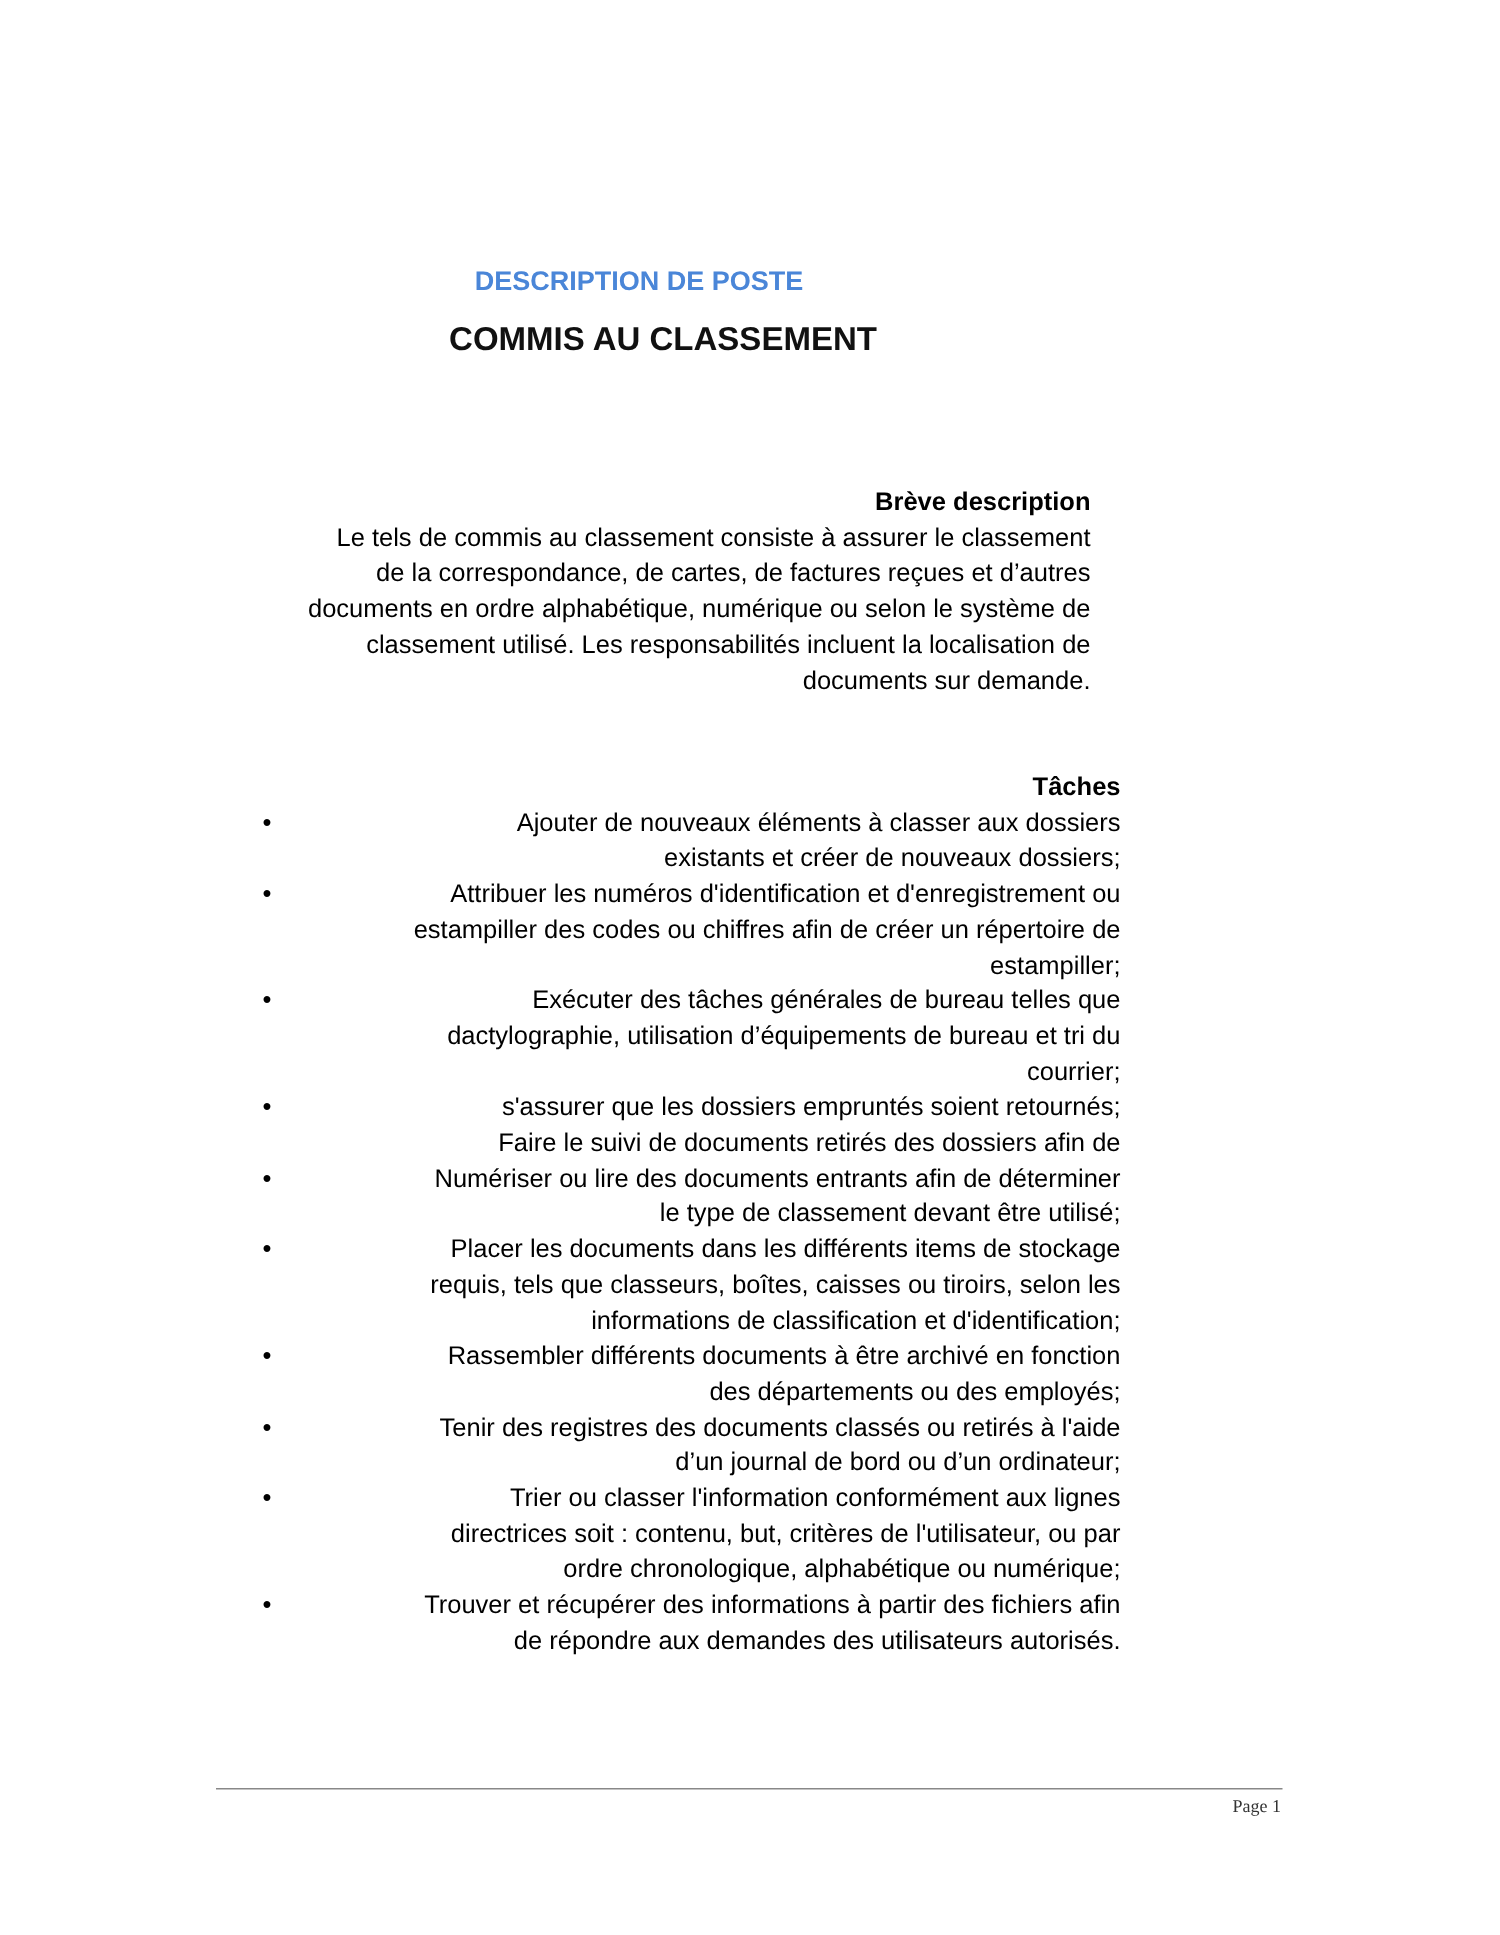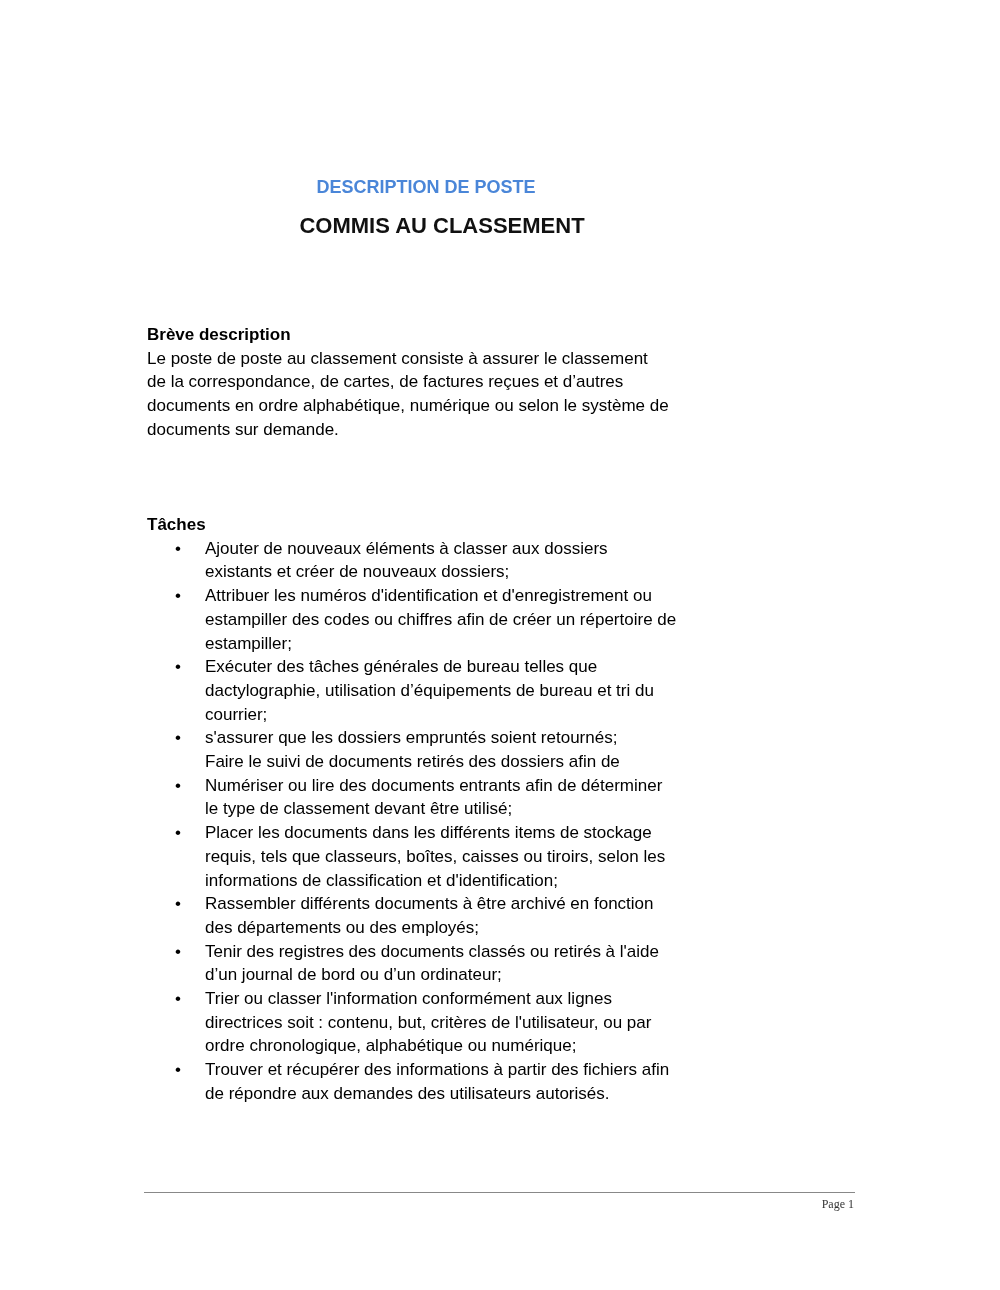--- a/index.html
+++ b/index.html
@@ -1,40 +1,41 @@
 <!DOCTYPE html>
 <html><head>
   <meta charset="utf-8">
   <style>
     html, body { margin: 0; padding: 0; background: #ffffff; }
     body { width: 1000px; height: 1290px; position: relative; overflow: hidden; font-family: "Liberation Sans", sans-serif; color: #000; }
     .page { position: absolute; left: 0; top: 0; width: 1000px; height: 1290px; }
     .title1 { position: absolute; left: 0; width: 852px; top: 177px; text-align: center; font-size: 18px; font-weight: bold; color: #4a86d8; letter-spacing: 0px; }
     .title2 { position: absolute; left: 16px; width: 852px; top: 213px; text-align: center; font-size: 22px; font-weight: bold; color: #111; }
-    .section { position: absolute; left: 147px; width: 580px; font-size: 17px; line-height: 23.7px; }
+    .section { position: absolute; left: 147px; width: 580px; font-size: 17px; line-height: 23.7px; text-align: right; }
     .sec-heading { font-weight: bold; margin: 0; }
     .para { margin: 0; }
     .tasks { list-style: none; margin: 0; padding: 0; }
     .tasks li { position: relative; padding-left: 58px; margin: 0; }
     .bullet { position: absolute; left: 28px; top: 0; }
     .footer-line { position: absolute; left: 144px; width: 711px; top: 1192px; height: 1px; background: #888; }
     .footer-page { position: absolute; right: 146px; top: 1197px; font-family: "Liberation Serif", serif; font-size: 12px; color: #333; }
   </style>
 </head>
 <body>
 
 <div class="page">
   <div class="title1">DESCRIPTION DE POSTE</div>
   <div class="title2">COMMIS AU CLASSEMENT</div>
 
   <div class="section" style="top:323px;">
     <p class="sec-heading">Brève description</p>
-    <p class="para">Le poste de poste au classement consiste à assurer le classement</p>
+    <p class="para">Le tels de commis au classement consiste à assurer le classement</p>
     <p class="para">de la correspondance, de cartes, de factures reçues et d’autres</p>
     <p class="para">documents en ordre alphabétique, numérique ou selon le système de</p>
+    <p class="para">classement utilisé. Les responsabilités incluent la localisation de</p>
     <p class="para">documents sur demande.</p>
   </div>
 
   <div class="section" style="top:513px; width:600px;">
     <p class="sec-heading">Tâches</p>
     <ul class="tasks">
       <li>
           <span class="bullet">•</span>
           <div>Ajouter de nouveaux éléments à classer aux dossiers</div>
           <div>existants et créer de nouveaux dossiers;</div>

